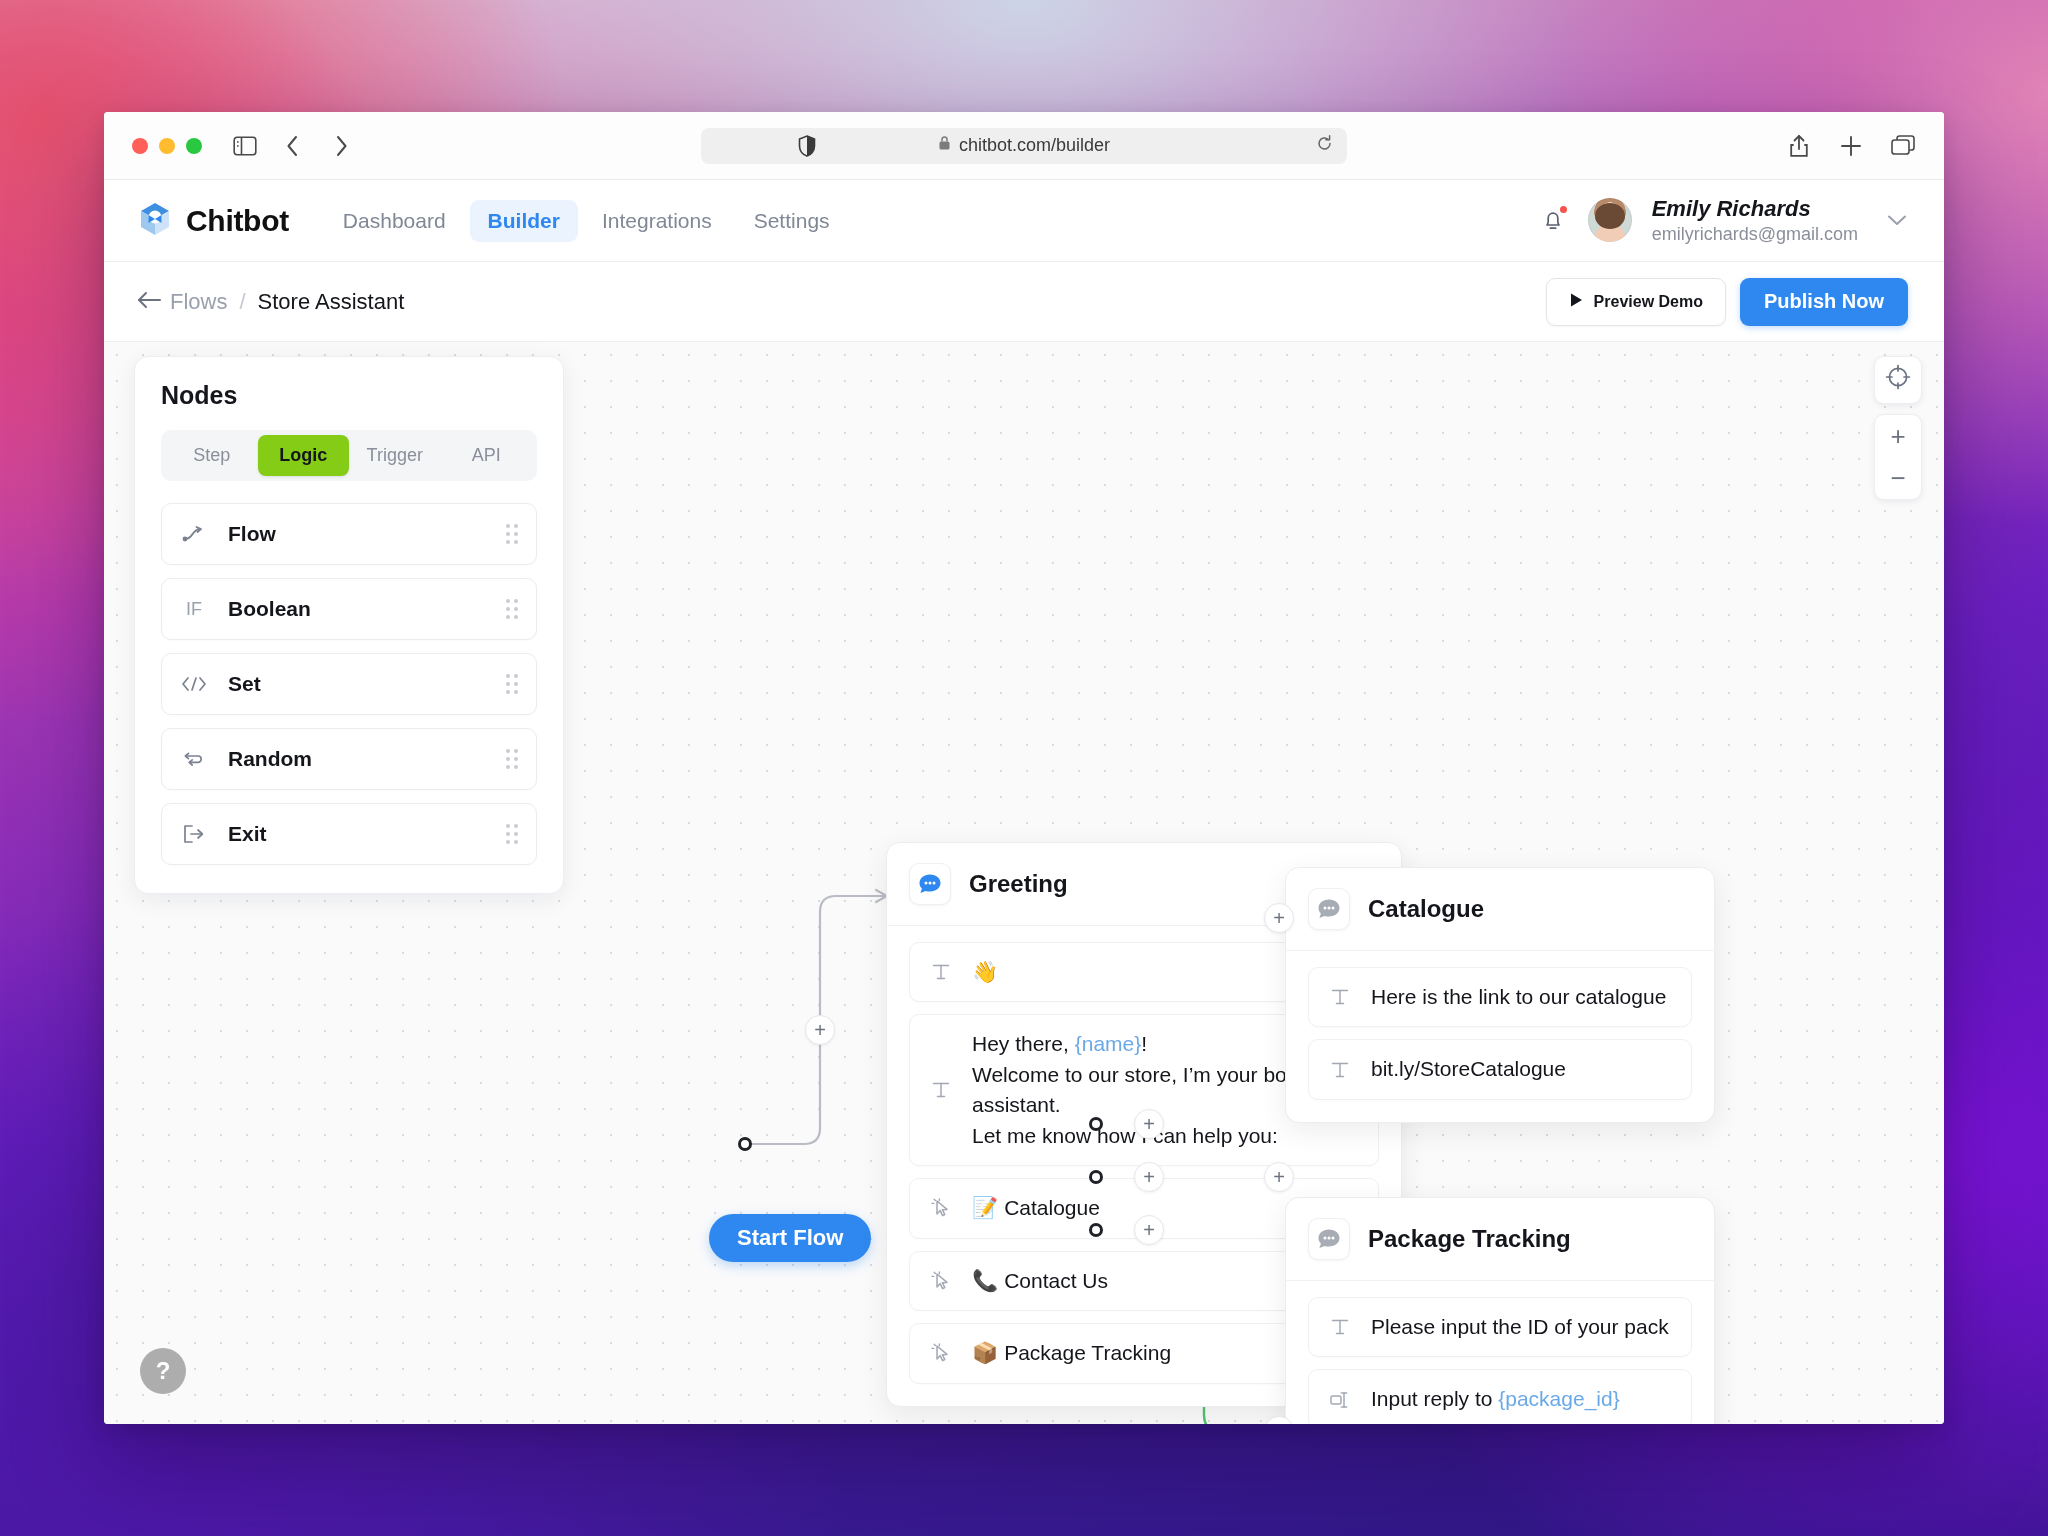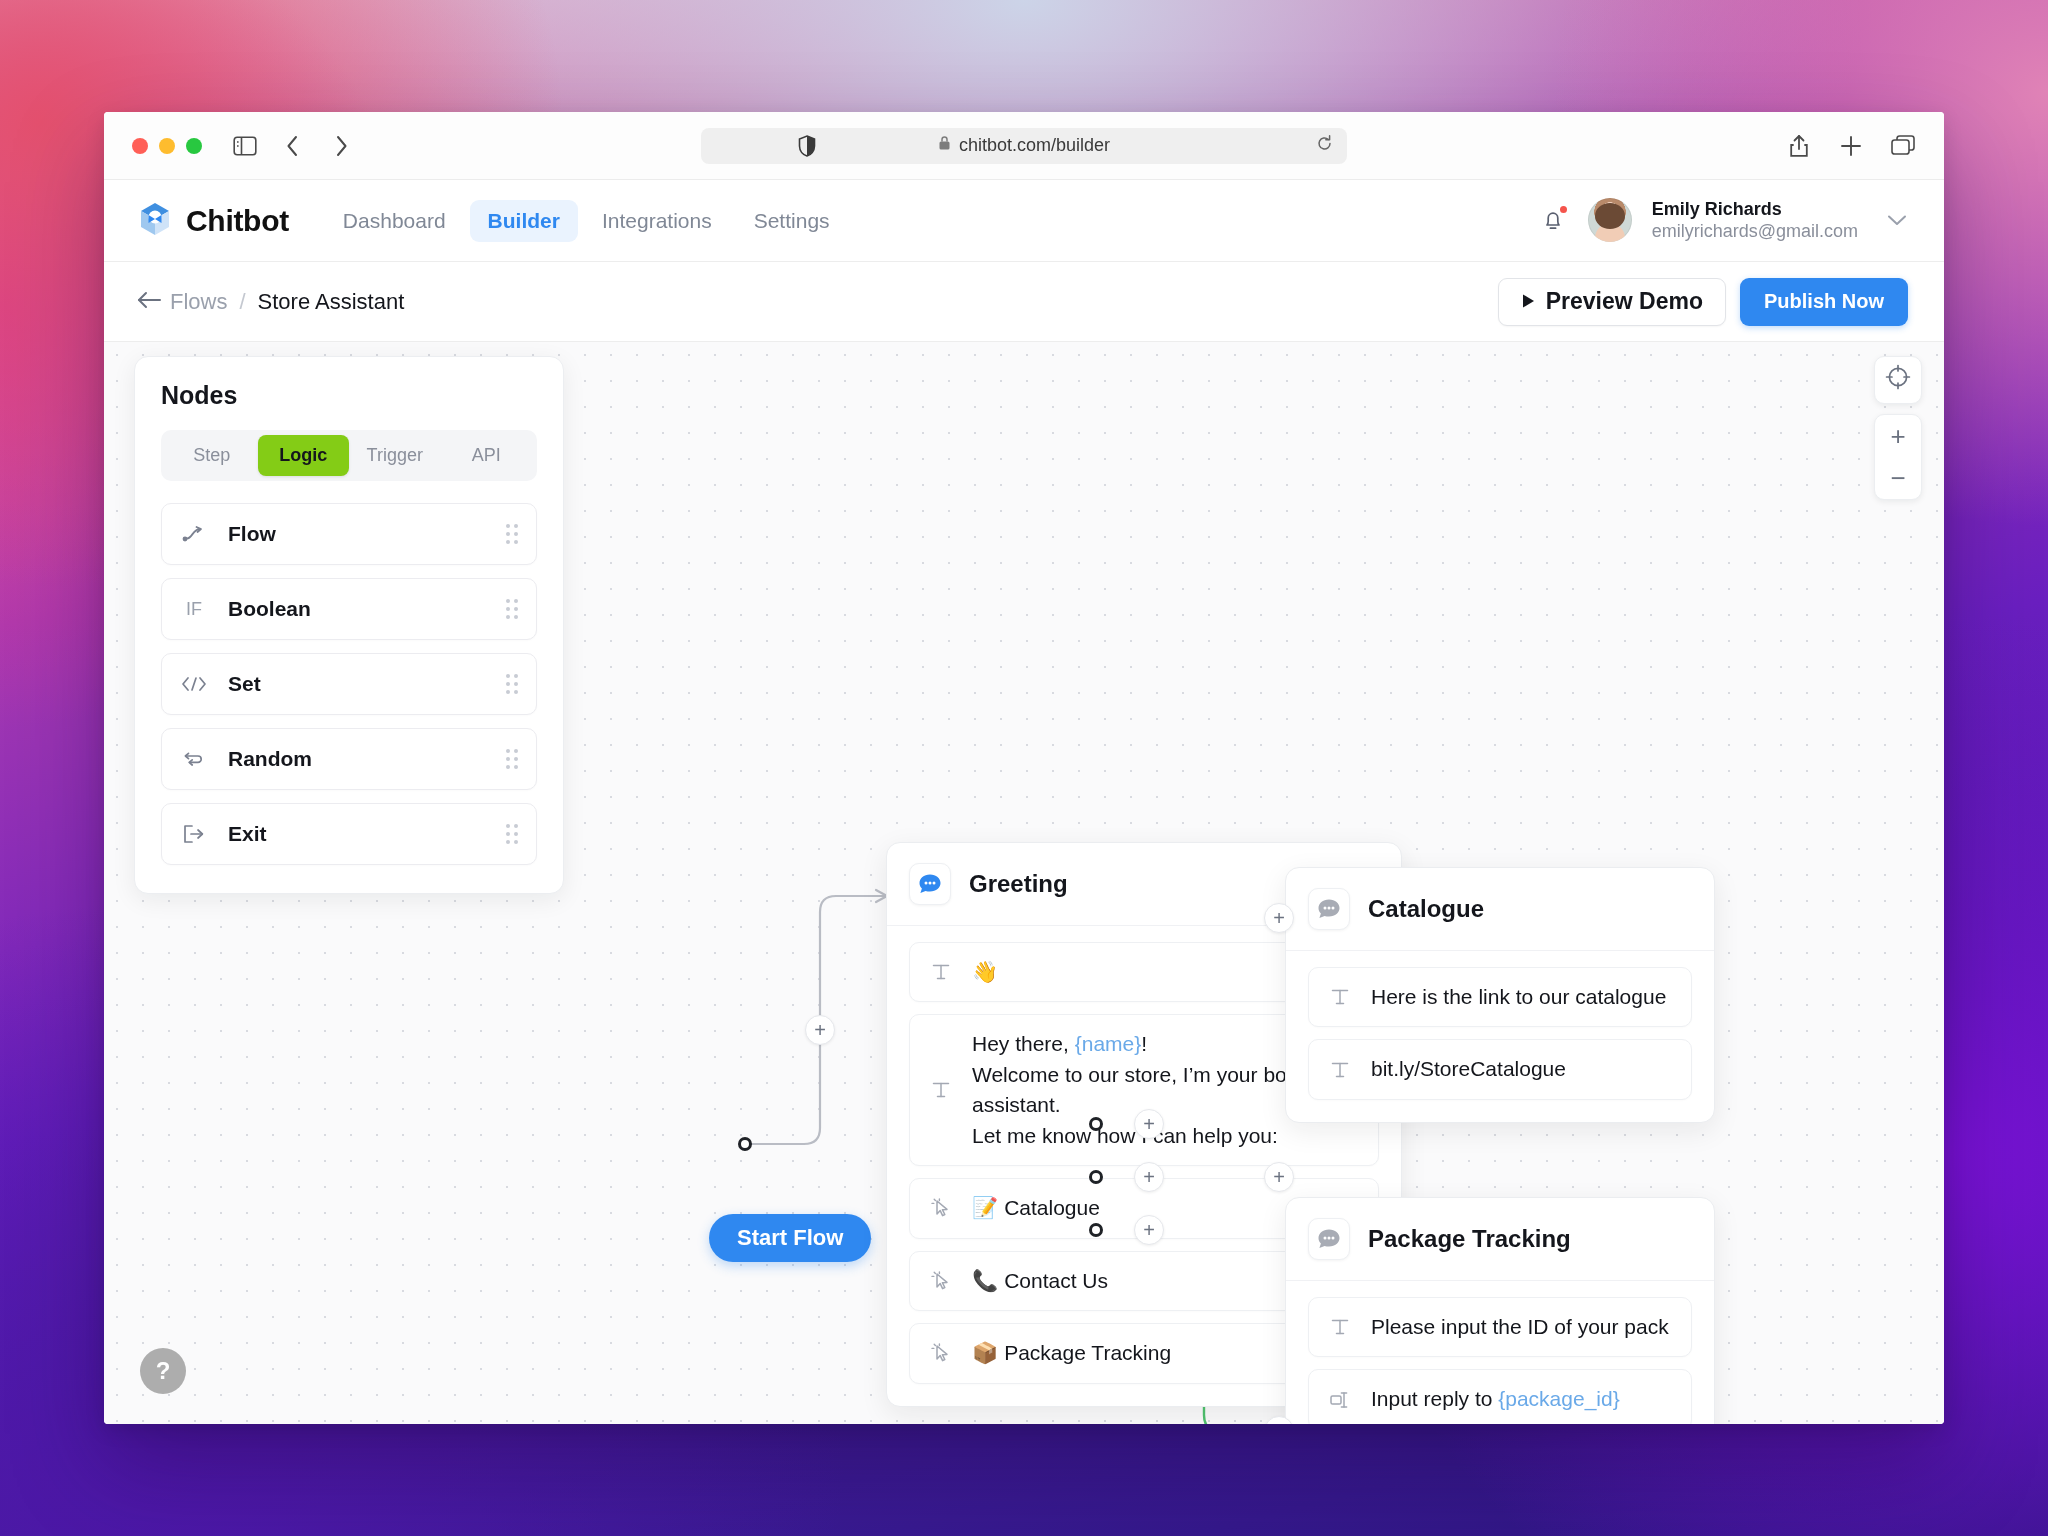--- a/index.html
+++ b/index.html
@@ -89,21 +89,21 @@
     position:relative; overflow:hidden;
   }
   .avatar::after{
     content:""; position:absolute; left:50%; top:56%; transform:translateX(-50%);
     width:30px; height:30px; border-radius:50% 50% 0 0; background:#f1cdb6;
   }
   .avatar::before{
     content:""; position:absolute; left:50%; top:10%; transform:translateX(-50%);
     width:30px; height:26px; border-radius:50%; background:#6b4a35; z-index:2;
   }
-  .uname { font-size: 18px; font-weight:700; color:#14161c; line-height:1.25; }
+  .uname { font-size: 22px; font-weight:700; color:#14161c; line-height:1.25;font-style:italic; }
   .umail { font-size: 18px; color:#8a8f9b; line-height:1.3; }
   .caret { color:#9aa0ac; font-size: 20px; margin-left: 8px;}
 
   
   .crumbbar {
     height: 80px; flex: none;
     background: #fff;
     border-bottom: 1px solid #ededed;
     display:flex; align-items:center;
     padding: 0 36px 0 32px;
@@ -111,21 +111,21 @@
   .backarrow { font-size: 26px; color:#6b7280; width:34px;}
   .crumbs { display:flex; align-items:flex-end; gap: 12px; font-size: 22px;}
   .crumb-muted { color:#9aa0ac; }
   .crumb-sep { color:#c4c8d0; }
   .crumb-cur { color:#14161c; font-weight:500;}
   .crumb-actions { margin-left:auto; display:flex; align-items:center; gap: 14px;}
   .btn-ghost {
     display:flex; align-items:center; gap:11px;
     height: 48px; padding: 0 22px;
     border:1px solid #e2e4e8; border-radius: 9px;
-    background:#fff; font-size:23px; font-weight:600; color:#14161c;
+    background:#fff; font-size:16px; font-weight:600; color:#14161c;
     box-shadow: 0 1px 2px rgba(0,0,0,.04);
   }
   .btn-primary {
     height: 48px; padding: 0 24px;
     border-radius: 9px; border:none;
     background: #2f88f0; color:#fff;
     font-size:20px; font-weight:700;
     box-shadow: 0 2px 6px rgba(47,136,240,.3);
   }
 

